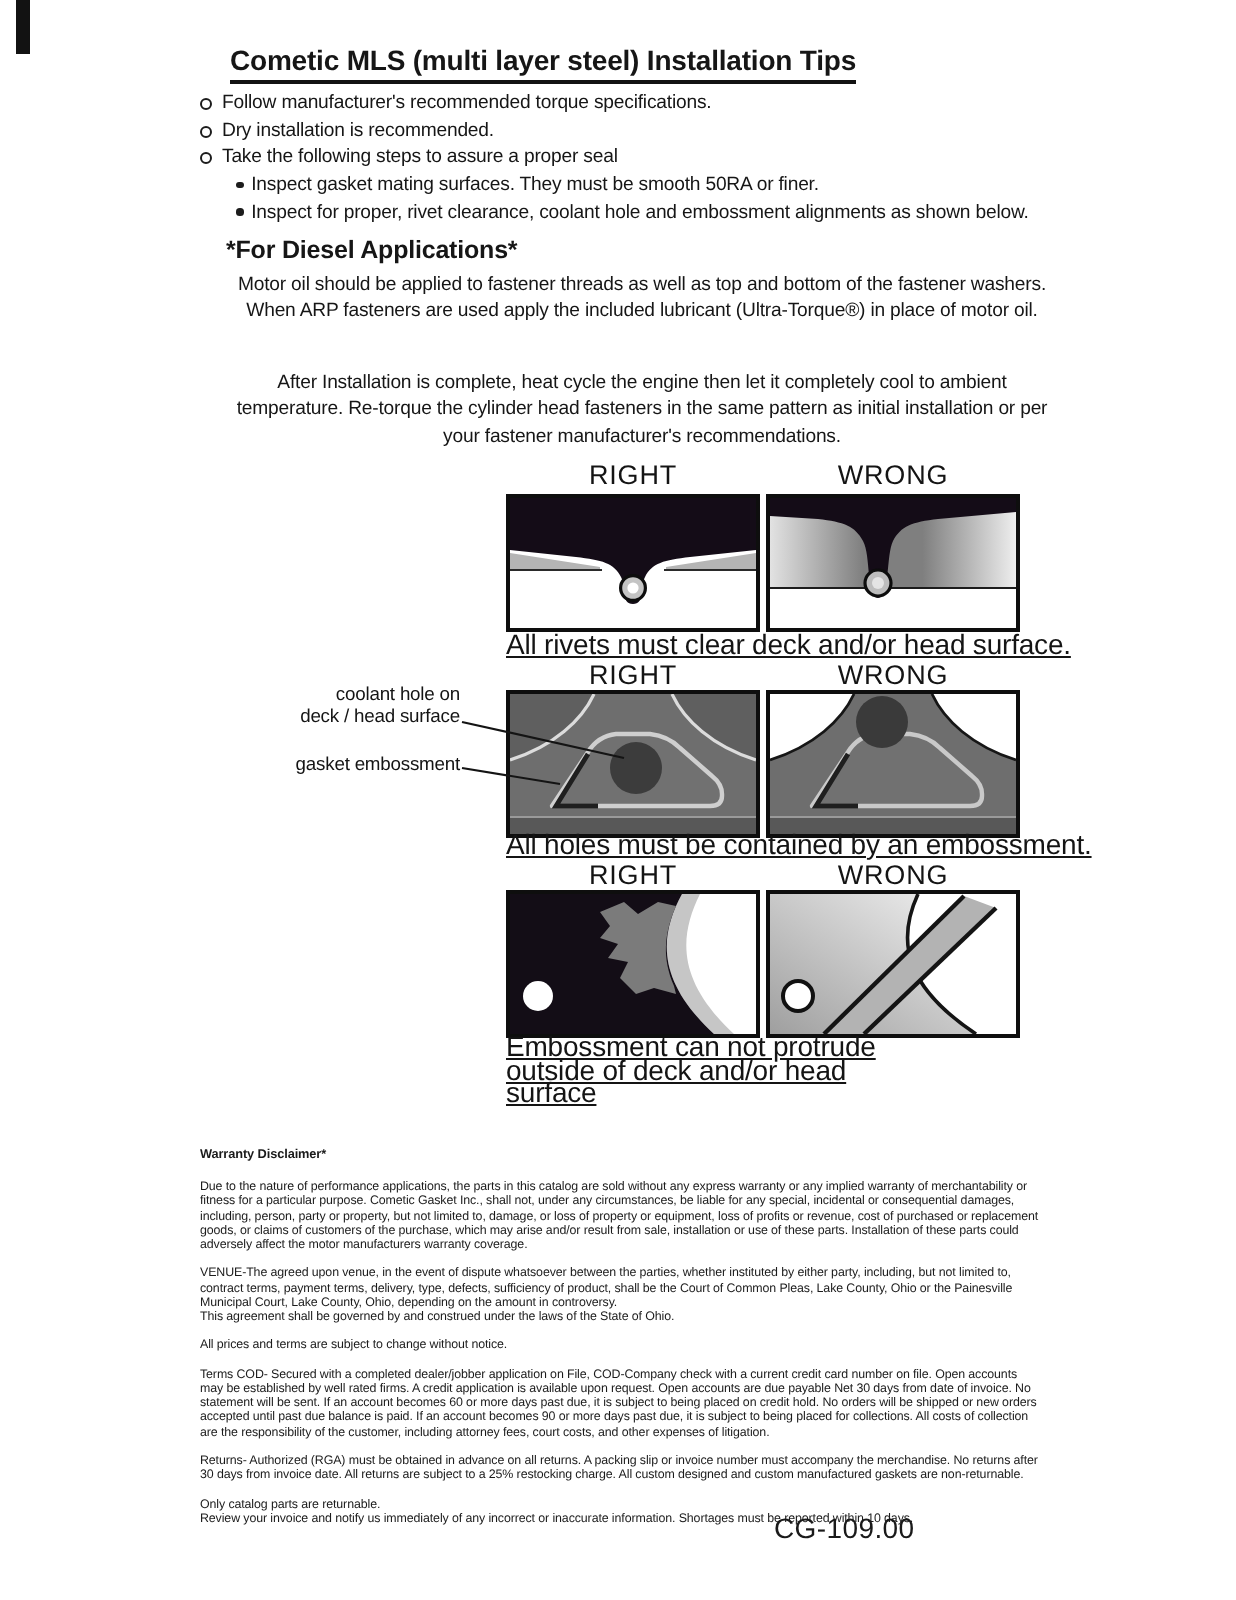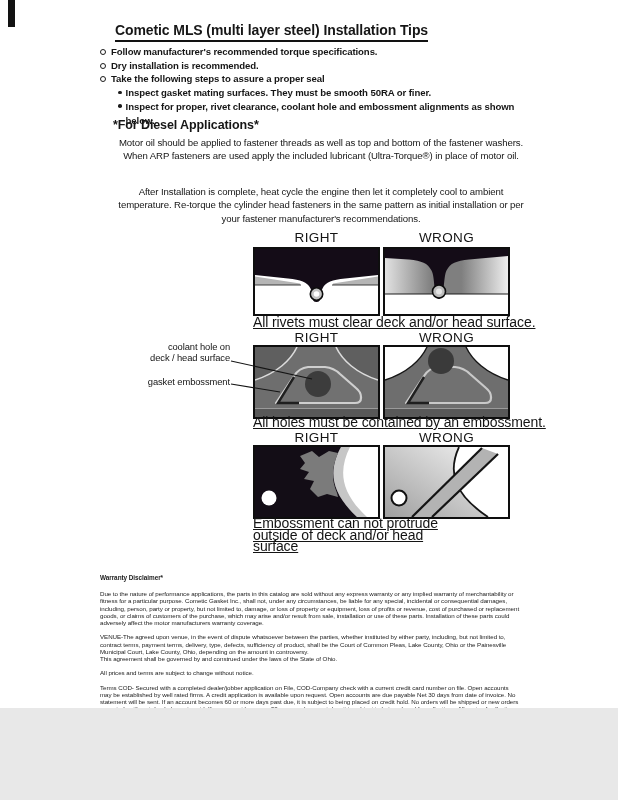--- a/index.html
+++ b/index.html
@@ -1,27 +1,27 @@
 <!DOCTYPE html>
 <html><head>
 <meta charset="utf-8">
 <style>
   html,body{margin:0;padding:0;background:#e8e8e8;}
   .page{
-    position:relative; width:618px; height:708px; background:#ffffff;
+    position:relative; width:618px; height:800px; background:#ffffff;
     font-family:"Liberation Sans", sans-serif; color:#161616; overflow:hidden;
     margin:0 auto;
   }
   .corner-mark{position:absolute; left:8px; top:0; width:7px; height:27px; background:#121212;}
   .title{
     position:absolute; left:115px; top:22px; font-size:14px; font-weight:bold;
     letter-spacing:-0.1px; border-bottom:2px solid #121212; padding-bottom:2px;
   }
   .tips{position:absolute; left:100px; top:45px; width:430px; font-size:9.6px; letter-spacing:-0.1px;}
-  .tip-row{display:flex; align-items:flex-start; line-height:13.7px;font-weight:bold;}
+  .tip-row{display:flex; align-items:flex-start; line-height:13.7px;}
   .tip-row.sub{padding-left:18px;}
   .b-circle{flex:0 0 auto; width:4px; height:4px; border:1px solid #1c1c1c; border-radius:50%; margin:4px 5px 0 0;}
   .b-dot{flex:0 0 auto; width:3.6px; height:3.6px; background:#1c1c1c; border-radius:50%; margin:4.4px 4px 0 0;}
   .diesel-heading{position:absolute; left:113px; top:118px; font-size:12.5px; font-weight:bold; letter-spacing:-0.1px;}
   .bodypara{position:absolute; left:113px; width:416px; font-size:9.6px; line-height:13.4px; letter-spacing:-0.1px;text-align:center;}
   .p1{top:136px;} .p2{top:167px;margin-top:18px;} .p3{top:211px;}
 
   .diagrams{position:absolute; left:0; top:228px; width:618px; height:330px;margin-left:16px;}
   .dg-label{
     position:absolute; width:127px; text-align:center; font-size:13.5px;

